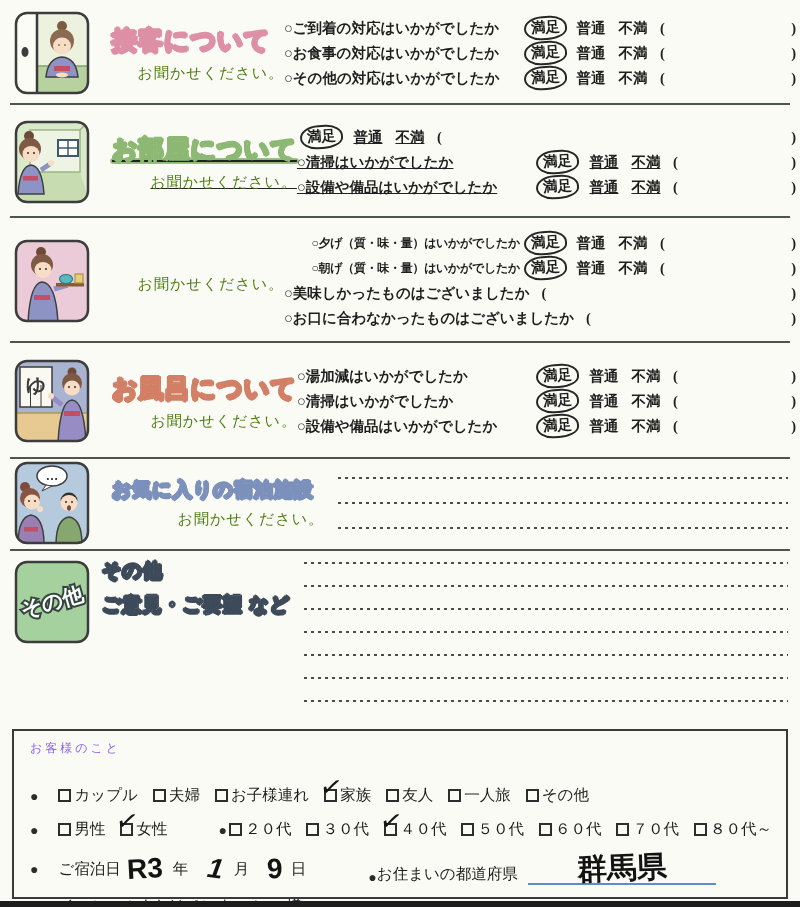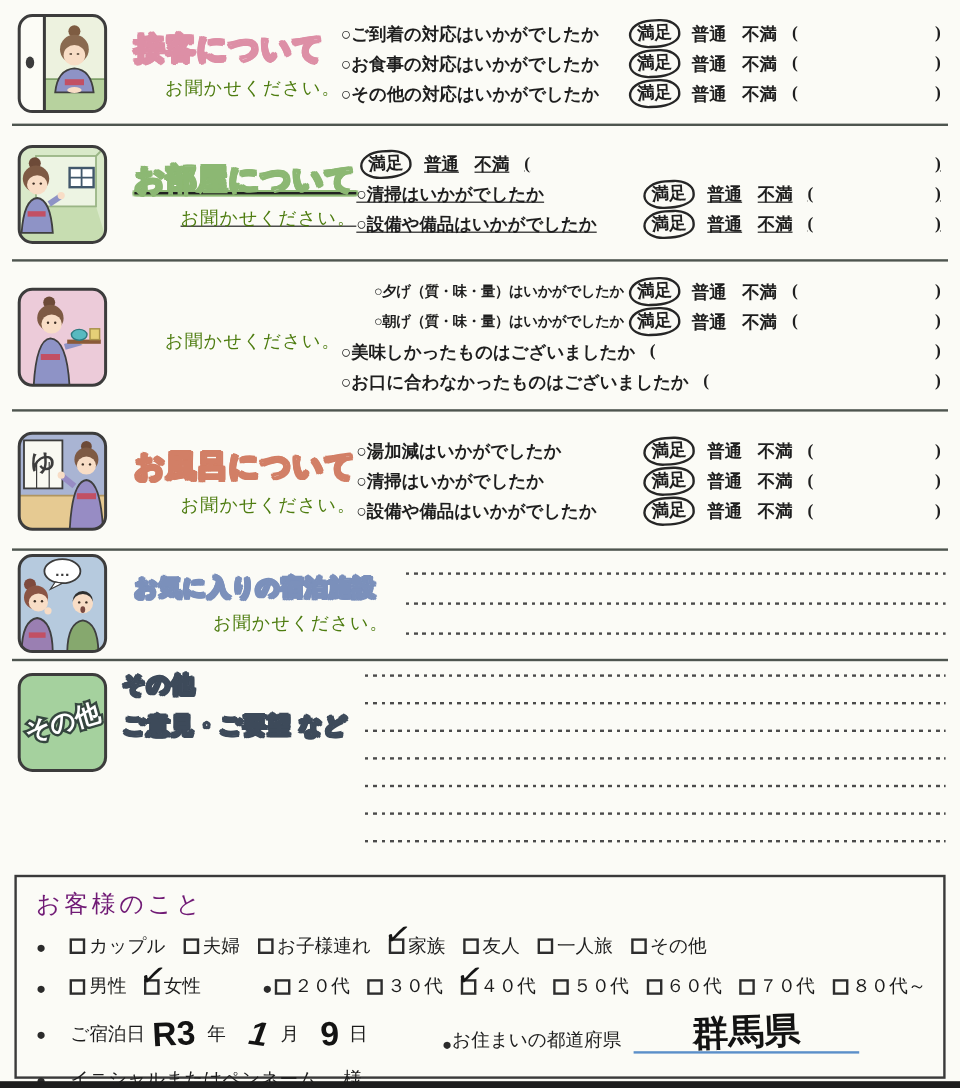--- a/index.html
+++ b/index.html
@@ -19,21 +19,21 @@
     font-weight:bold; white-space:nowrap; letter-spacing:1px;
     color:#fff;
     text-shadow:-1.4px -1.4px 0 var(--tc), 1.4px -1.4px 0 var(--tc), -1.4px 1.4px 0 var(--tc), 1.4px 1.4px 0 var(--tc), 0 1.6px 0 var(--tc), 0 -1.6px 0 var(--tc), 1.6px 0 0 var(--tc), -1.6px 0 0 var(--tc);
     -webkit-text-stroke:1.2px var(--tc);
     font-size:25px;
   }
   .outline-title.small { font-size:19px; }
   .subtitle { margin-top:7px; align-self:flex-end; font-size:15px; color:#4d7c0f; letter-spacing:1px; white-space:nowrap; }
 
   
-  .questions { flex:1; display:flex; flex-direction:column; justify-content:center; gap:3px; padding-right:12px; }
+  .questions { flex:1; display:flex; flex-direction:column; justify-content:center; gap:3px; }
   .qrow { display:flex; align-items:center; font-family:"Liberation Serif","DejaVu Serif",serif; font-weight:600; font-size:14.5px; color:#1e1e1e; height:22px; }
   .qtext { flex:0 0 236px; white-space:nowrap; }
   .qtext.tight { font-size:12px; letter-spacing:-0.3px;text-align:right; }
   .qtext.auto { flex:none; margin-right:6px; white-space:nowrap;text-align:right; }
   .ratewrap { display:flex; align-items:center; flex:1; }
   .rate { text-align:center; }
   .rate-sat { width:50px; }
   .rate-sat .satspan { display:inline-block; padding:0 5px 1px; transform:rotate(-3deg); }
   .rate-sat .satspan.checked { border:2.2px solid #262626; border-radius:55% 50% 60% 50% / 65% 60% 55% 60%; }
   .rate-norm, .rate-bad { width:42px; }
@@ -42,21 +42,21 @@
 
   
   .dotlines { flex:1; display:flex; flex-direction:column; justify-content:space-between; margin:0 12px 0 14px; }
   .dotlines.n3 { height:52px; align-self:center; }
   .dotlines.n7 { height:140px; align-self:flex-start; margin-top:8px; }
   .dotline { height:2px; background:repeating-linear-gradient(90deg,#4b4b4b 0 3px,transparent 3px 7px); }
   .s6titles { flex:0 0 180px; margin-left:10px; align-self:flex-start; margin-top:4px; display:flex; flex-direction:column; gap:8px; }
 
   
   .custbox { position:absolute; left:12px; top:729px; width:776px; height:170px; border:2px solid #3a3a3a; padding:9px 16px 0; }
-  .boxtitle { font-size:20px; letter-spacing:3px; color:#701a75; margin-bottom:11px; }
+  .boxtitle { font-size:12px; letter-spacing:3px; color:#8b5cf6; margin-bottom:28px; }
   .crow { display:flex; align-items:center; font-size:15.5px; font-weight:500; color:#1d1d1d; }
   .crow1 { margin-bottom:13px; }
   .crow2 { margin-bottom:13px; }
   .crow3 { margin-bottom:11px; }
   .bullet { margin-right:20px; font-size:14px; color:#2b2b2b; }
   .bullet.inline { margin-right:0; }
   .cbitem { display:inline-flex; align-items:center; position:relative; margin-right:15px; white-space:nowrap; }
   .cbitem.last { margin-right:0; }
   .cb { width:13px; height:13px; border:2px solid #2d2d2d; display:inline-block; margin-right:3px; flex:none; }
   .checkmark { display:none; position:absolute; left:-4px; top:-14px; font-size:27px; font-weight:bold; color:#161616; transform:rotate(10deg); pointer-events:none; }

